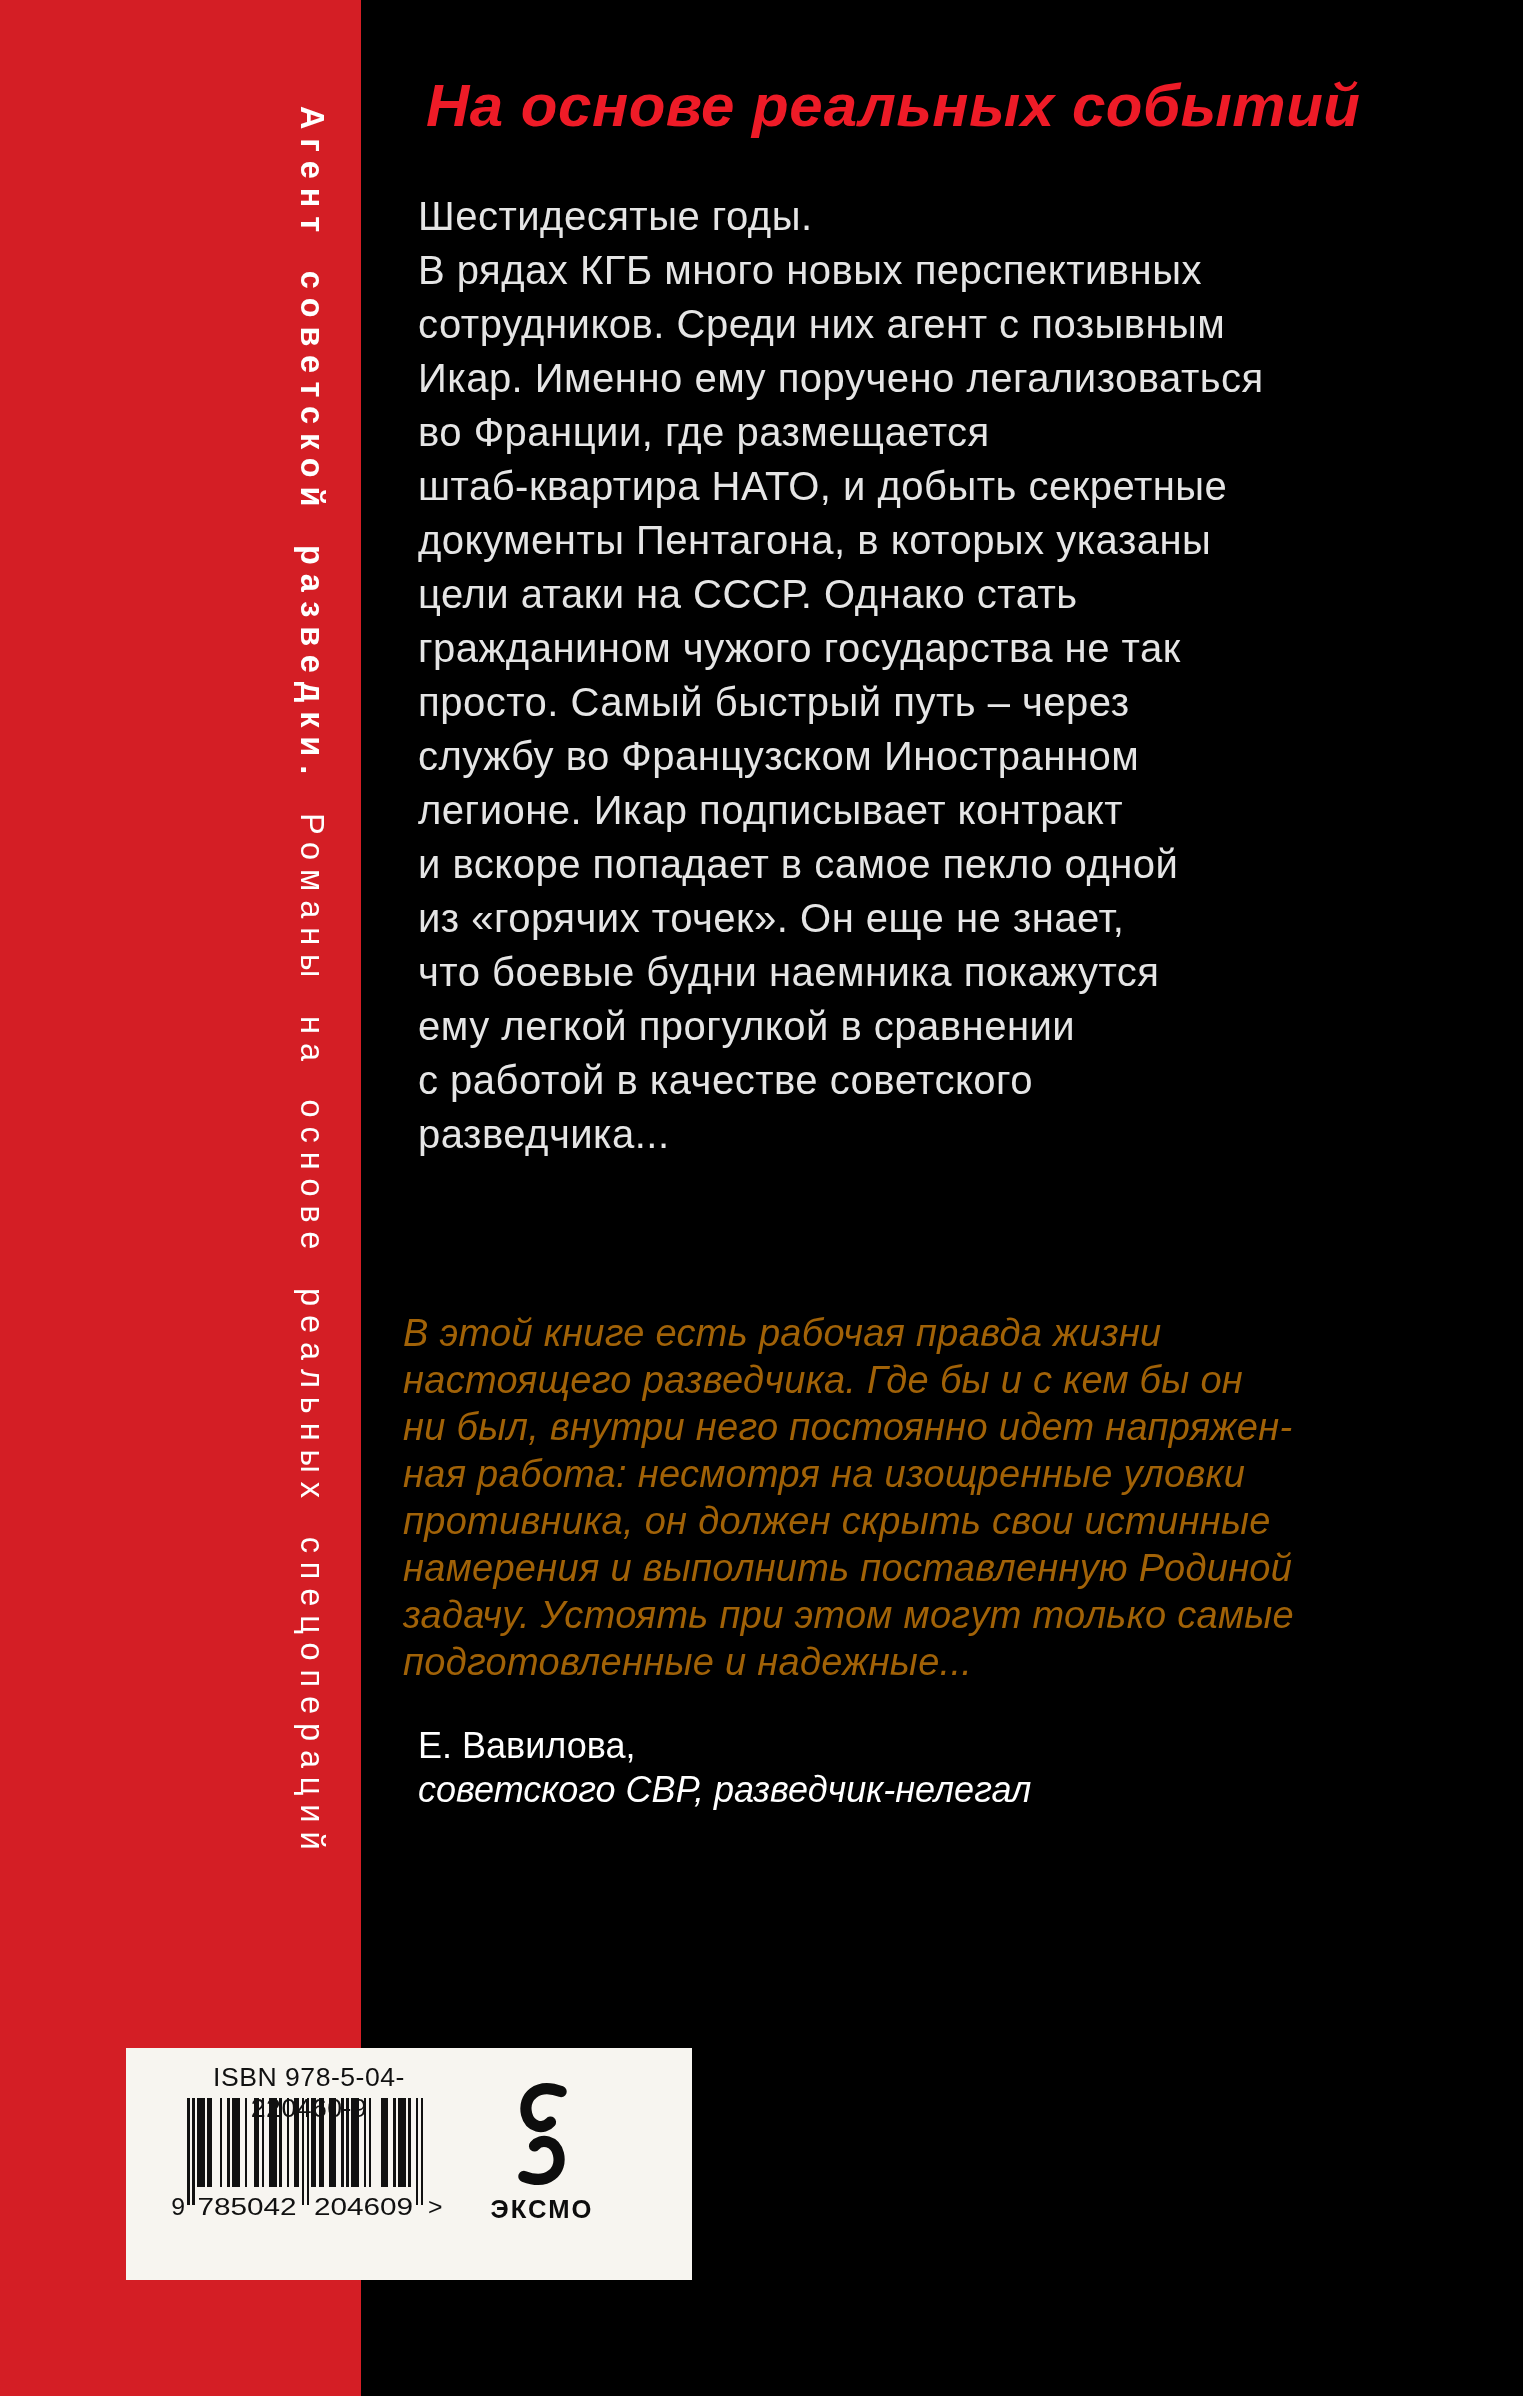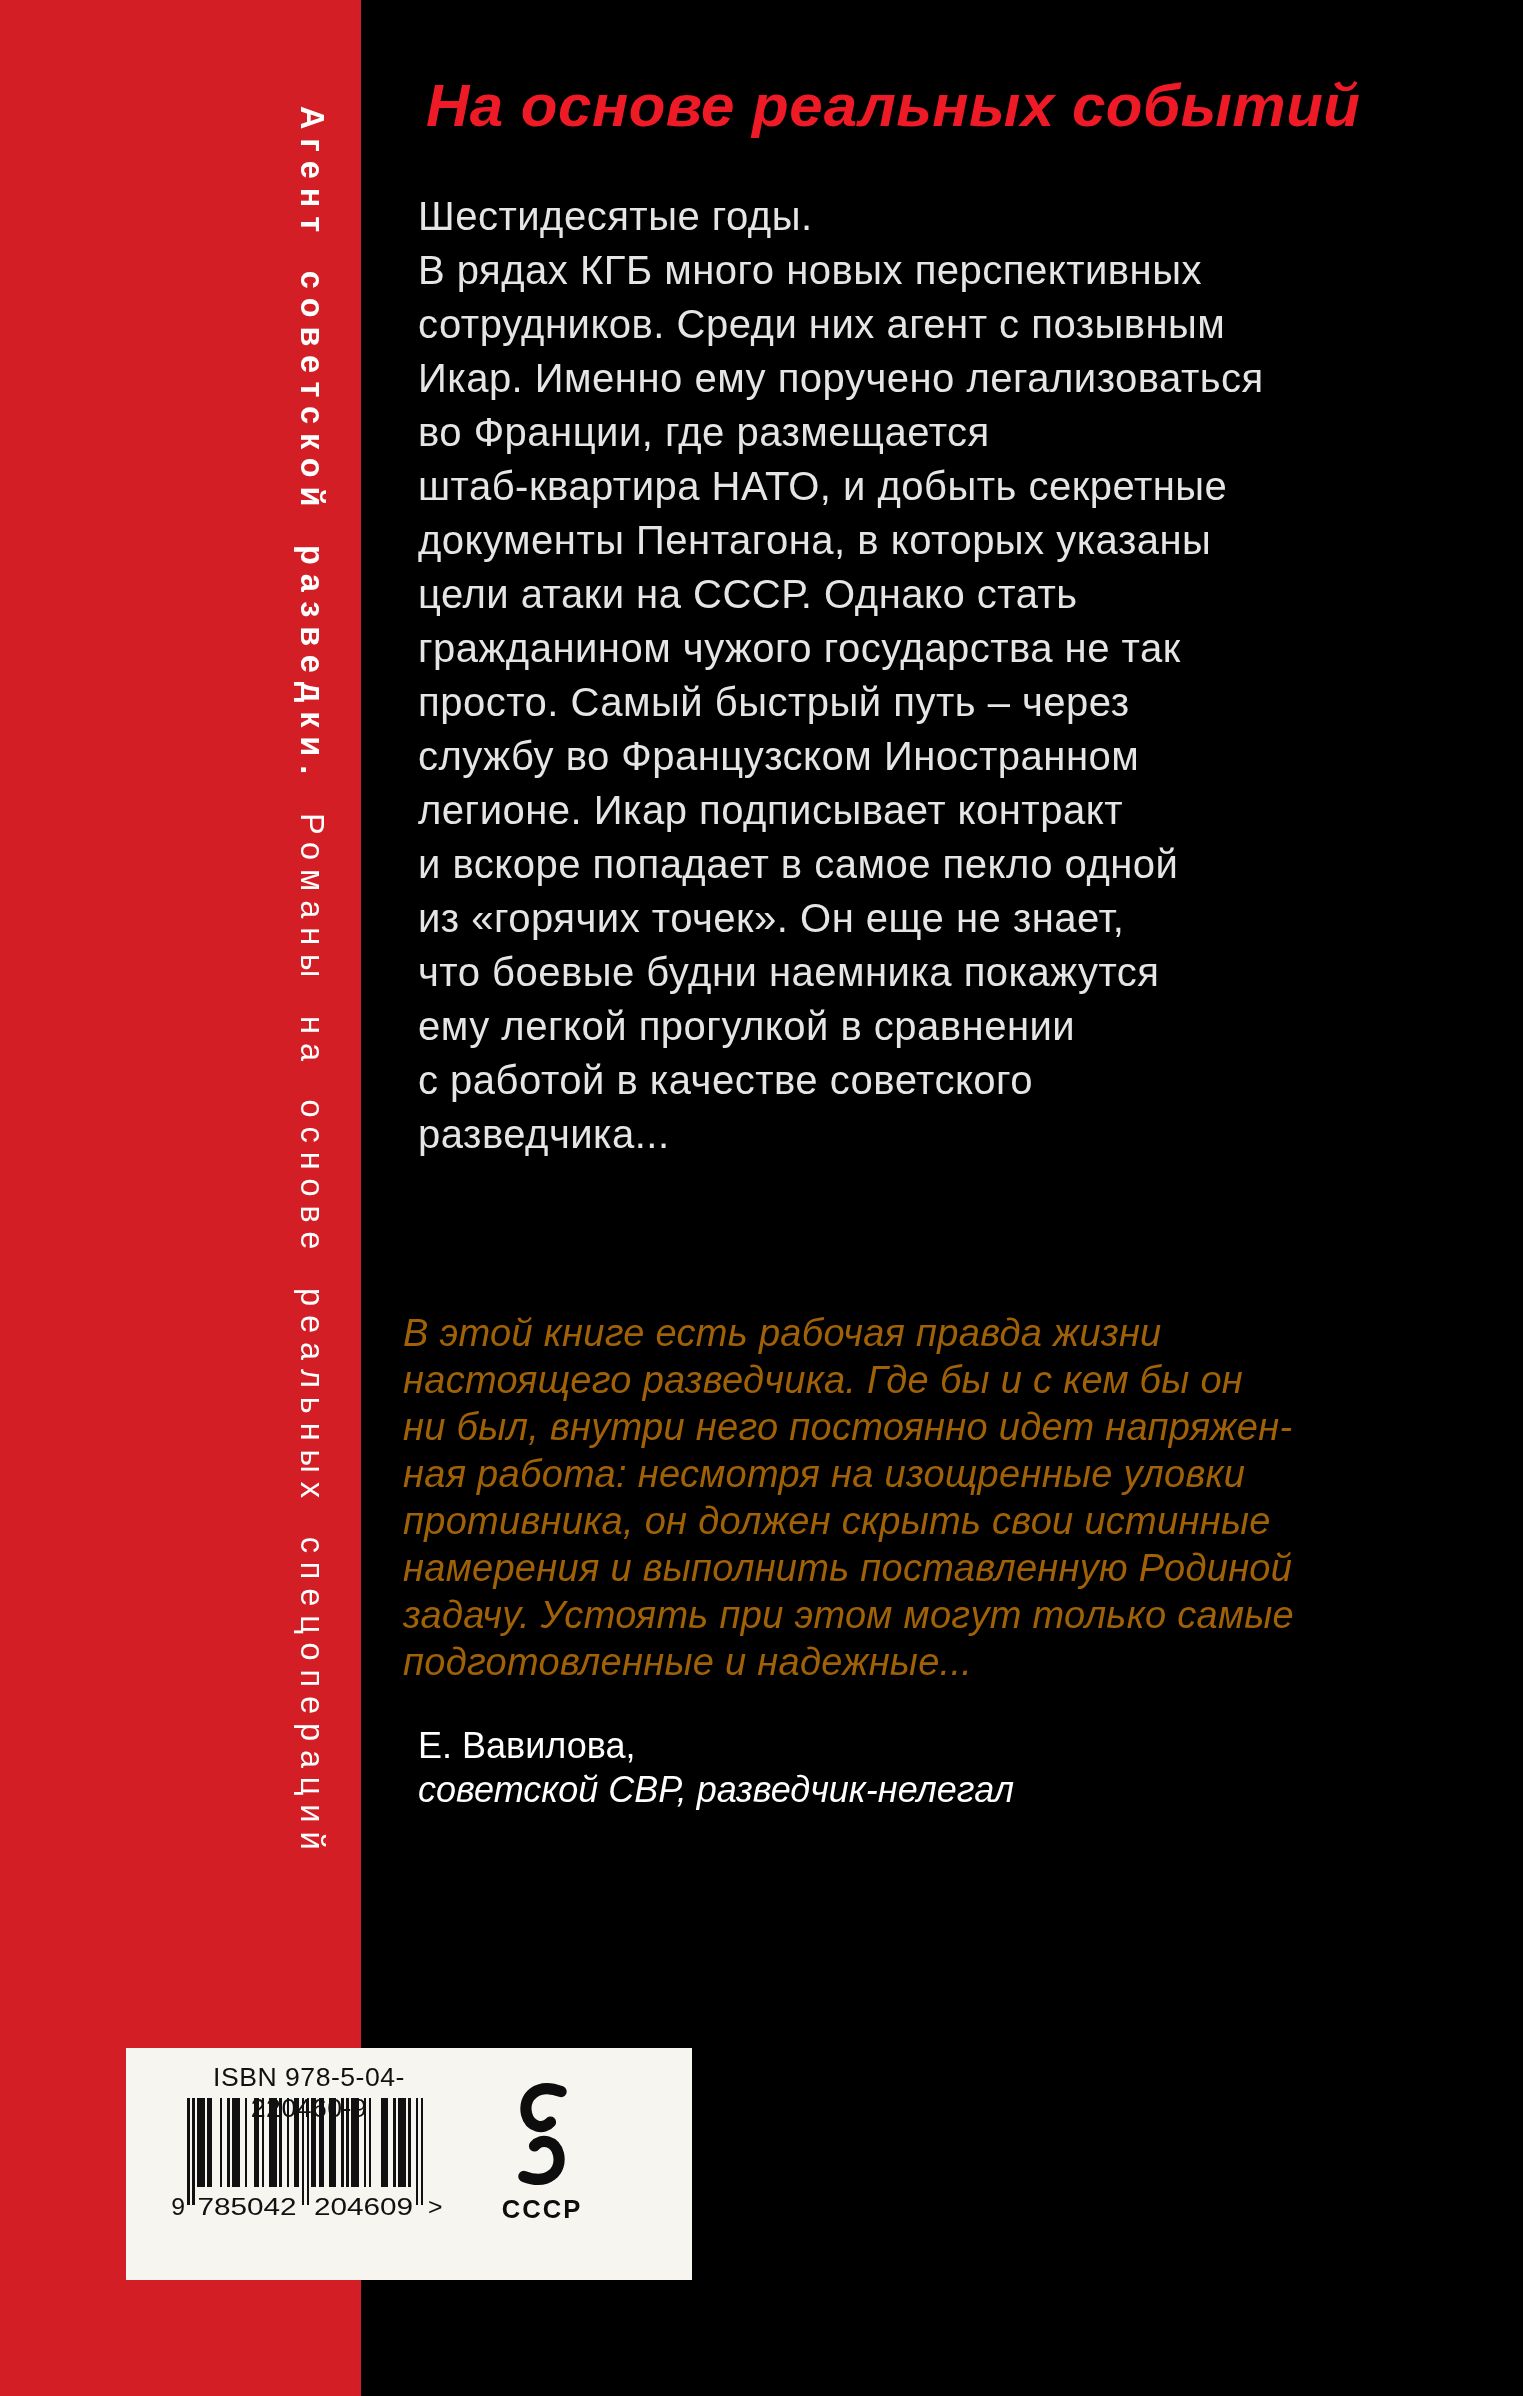--- a/index.html
+++ b/index.html
@@ -133,21 +133,21 @@
 настоящего разведчика. Где бы и с кем бы он
 ни был, внутри него постоянно идет напряжен-
 ная работа: несмотря на изощренные уловки
 противника, он должен скрыть свои истинные
 намерения и выполнить поставленную Родиной
 задачу. Устоять при этом могут только самые
 подготовленные и надежные...</div>
 
 <div class="attribution">
   <div class="attr-name">Е. Вавилова,</div>
-  <div class="attr-title">советской СВР, разведчик-нелегал</div>
+  <div class="attr-title">советского СВР, разведчик-нелегал</div>
 </div>
 
 <div class="isbn-box">
   <div class="isbn-label">ISBN 978-5-04-220460-9</div>
 
   <svg class="barcode-svg" id="barcode" width="278" height="124" viewBox="0 0 112 50" shape-rendering="crispEdges">
     <g id="bars">
         <rect x="7" y="2" width="1" height="43" class="bar"></rect>
         <rect x="9" y="2" width="1" height="43" class="bar"></rect>
         <rect x="11" y="2" width="1" height="36" class="bar"></rect>
@@ -202,16 +202,16 @@
     <text class="ean-digit" x="11" y="49" textLength="40" lengthAdjust="spacingAndGlyphs">785042</text>
     <text class="ean-digit" x="58" y="49" textLength="40" lengthAdjust="spacingAndGlyphs">204609</text>
     <text class="ean-digit" x="104" y="49">&gt;</text>
   </svg>
 
   <div class="eksmo-block">
     <svg class="eksmo-swirl" width="75" height="106" viewBox="0 0 100 160">
       <path d="M 78,16 C 42,2 20,24 26,50 C 31,70 52,74 62,62" fill="none" stroke="#0d0d0d" stroke-width="17" stroke-linecap="round"></path>
       <path d="M 22,144 C 58,158 80,136 74,110 C 69,90 48,86 38,98" fill="none" stroke="#0d0d0d" stroke-width="17" stroke-linecap="round"></path>
     </svg>
-    <div class="eksmo-label">СССР</div>
+    <div class="eksmo-label">ЭКСМО</div>
   </div>
 </div>
 
 
 </body></html>

